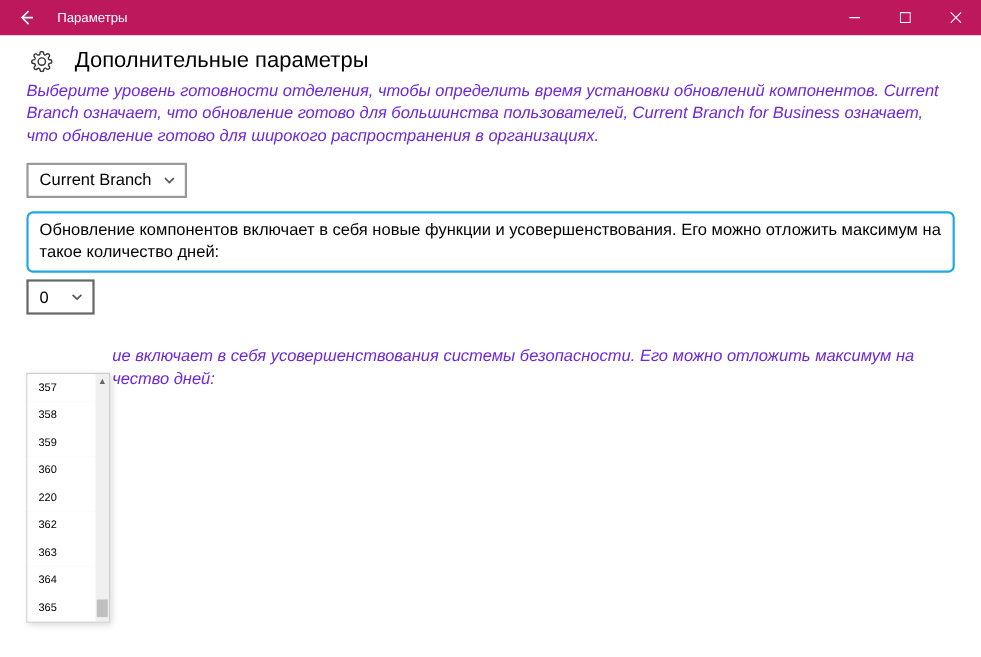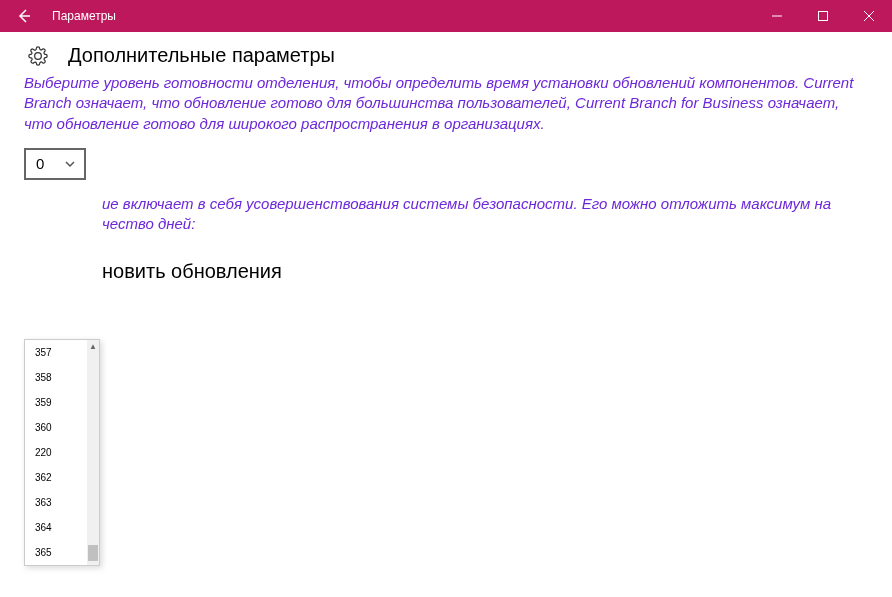--- a/index.html
+++ b/index.html
@@ -194,36 +194,42 @@
 <div class="content">
   <div class="header-row">
     <svg class="gear-icon" viewBox="0 0 24 24" width="20" height="20">
       <path fill="none" stroke="#333" stroke-width="1.5" d="M12 8a4 4 0 100 8 4 4 0 000-8zM19.4 15a1.7 1.7 0 00.3 1.8l.1.1a2 2 0 11-2.8 2.8l-.1-.1a1.7 1.7 0 00-1.8-.3 1.7 1.7 0 00-1 1.5V21a2 2 0 11-4 0v-.1a1.7 1.7 0 00-1-1.5 1.7 1.7 0 00-1.8.3l-.1.1a2 2 0 11-2.8-2.8l.1-.1a1.7 1.7 0 00.3-1.8 1.7 1.7 0 00-1.5-1H3a2 2 0 110-4h.1a1.7 1.7 0 001.5-1 1.7 1.7 0 00-.3-1.8l-.1-.1a2 2 0 112.8-2.8l.1.1a1.7 1.7 0 001.8.3H9a1.7 1.7 0 001-1.5V3a2 2 0 114 0v.1a1.7 1.7 0 001 1.5 1.7 1.7 0 001.8-.3l.1-.1a2 2 0 112.8 2.8l-.1.1a1.7 1.7 0 00-.3 1.8V9a1.7 1.7 0 001.5 1H21a2 2 0 110 4h-.1a1.7 1.7 0 00-1.5 1z"></path>
     </svg>
     <div class="page-title">Дополнительные параметры</div>
   </div>
 
   <div class="body-text">Выберите уровень готовности отделения, чтобы определить время установки обновлений компонентов. Current Branch означает, что обновление готово для большинства пользователей, Current Branch for Business означает, что обновление готово для широкого распространения в организациях.</div>
 
-
+  <div class="combo combo-branch">
+    <span>Current Branch</span>
+    <svg class="chev" width="12" height="12" viewBox="0 0 12 12">
+        <path d="M2 4 L6 8 L10 4" stroke="#555" stroke-width="1.5" fill="none"></path>
+      </svg>
+  </div>
+
+  <div class="highlight">Обновление компонентов включает в себя новые функции и усовершенствования. Его можно отложить максимум на такое количество дней:</div>
 
   <div style="margin-top:6px;">
     <div class="combo combo-days">
       <span>0</span>
       <svg class="chev" width="12" height="12" viewBox="0 0 12 12">
           <path d="M2 4 L6 8 L10 4" stroke="#555" stroke-width="1.5" fill="none"></path>
         </svg>
     </div>
   </div>
 
-  <div class="behind-text" style="margin-top:14px;">
+  <div class="behind-text" style="margin-top:28px;">
     <div class="body-text" style="margin-left:78px;">ие включает в себя усовершенствования системы безопасности. Его можно отложить максимум на чество дней:</div>
   </div>
 
-  <div class="subhead2" style="margin-left:78px;">новить обновления</div>
 
   <div class="dropdown-list">
     <div class="dd-item">357</div>
     <div class="dd-item">358</div>
     <div class="dd-item">359</div>
     <div class="dd-item">360</div>
     <div class="dd-item">220</div>
     <div class="dd-item">362</div>
     <div class="dd-item">363</div>
     <div class="dd-item">364</div>

